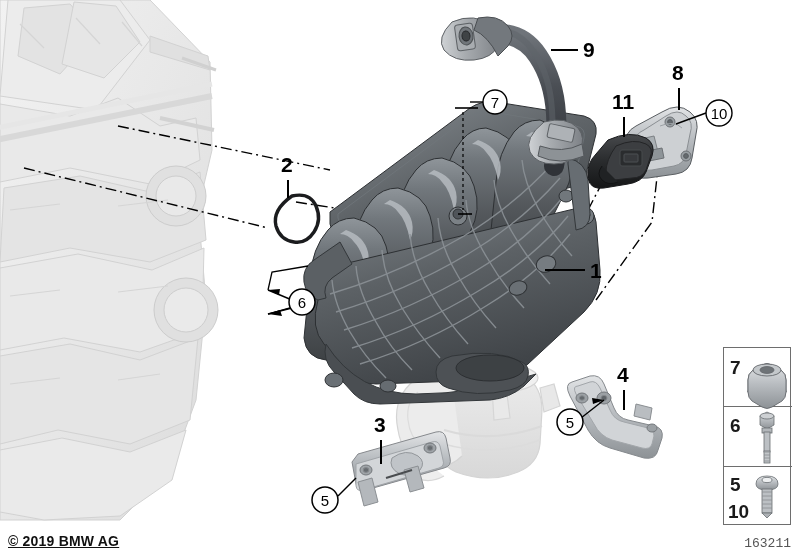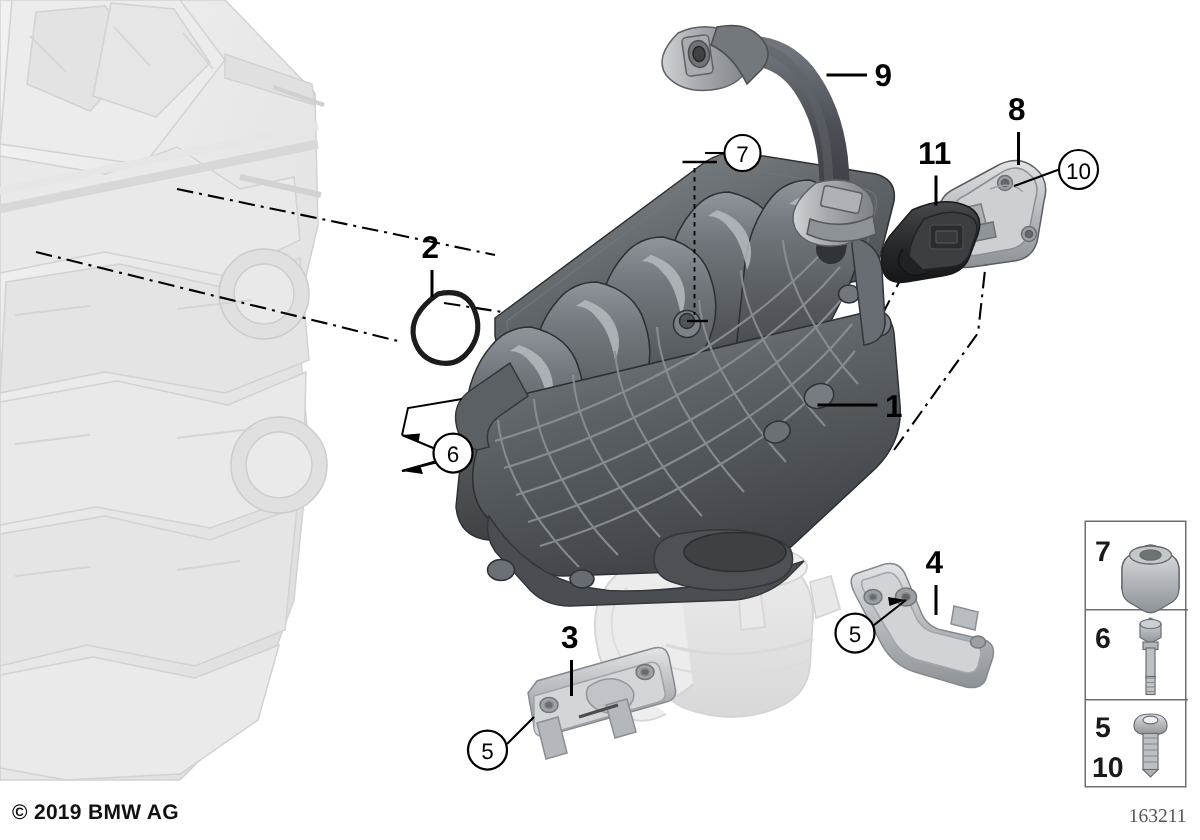--- a/index.html
+++ b/index.html
@@ -7,23 +7,23 @@
        font-family:"Liberation Sans",sans-serif;color:#000;}
   #stage{position:absolute;left:0;top:0;width:800px;height:560px;}
   svg.layer{position:absolute;left:0;top:0;width:800px;height:560px;overflow:visible;}
   .callout-num{font-family:"Liberation Sans",sans-serif;font-weight:bold;
                font-size:21px;fill:#000;}
   .circ-num{font-family:"Liberation Sans",sans-serif;font-weight:normal;
             font-size:15px;fill:#000;text-anchor:middle;}
   .legend-num{font-family:"Liberation Sans",sans-serif;font-weight:bold;
               font-size:19px;fill:#1a1a1a;}
   .copyright{position:absolute;left:8px;top:533px;font-size:14px;
-             font-weight:bold;letter-spacing:.2px;color:#111;}
+             font-weight:bold;letter-spacing:.2px;color:#111;text-decoration:underline;}
   .docid{position:absolute;right:9px;top:536px;font-size:13px;color:#555;
-         font-family:Liberation Serif, serif;}
+         font-family:Liberation Mono, monospace;}
   .lgbox{position:absolute;left:723px;top:347px;width:68px;height:178px;
          border:1px solid #6e6e6e;box-sizing:border-box;}
   .lgdiv{position:absolute;left:0;width:68px;height:1px;background:#6e6e6e;}
 </style>
 </head>
 <body>
 
 <div id="stage">
 
   <svg class="layer">

